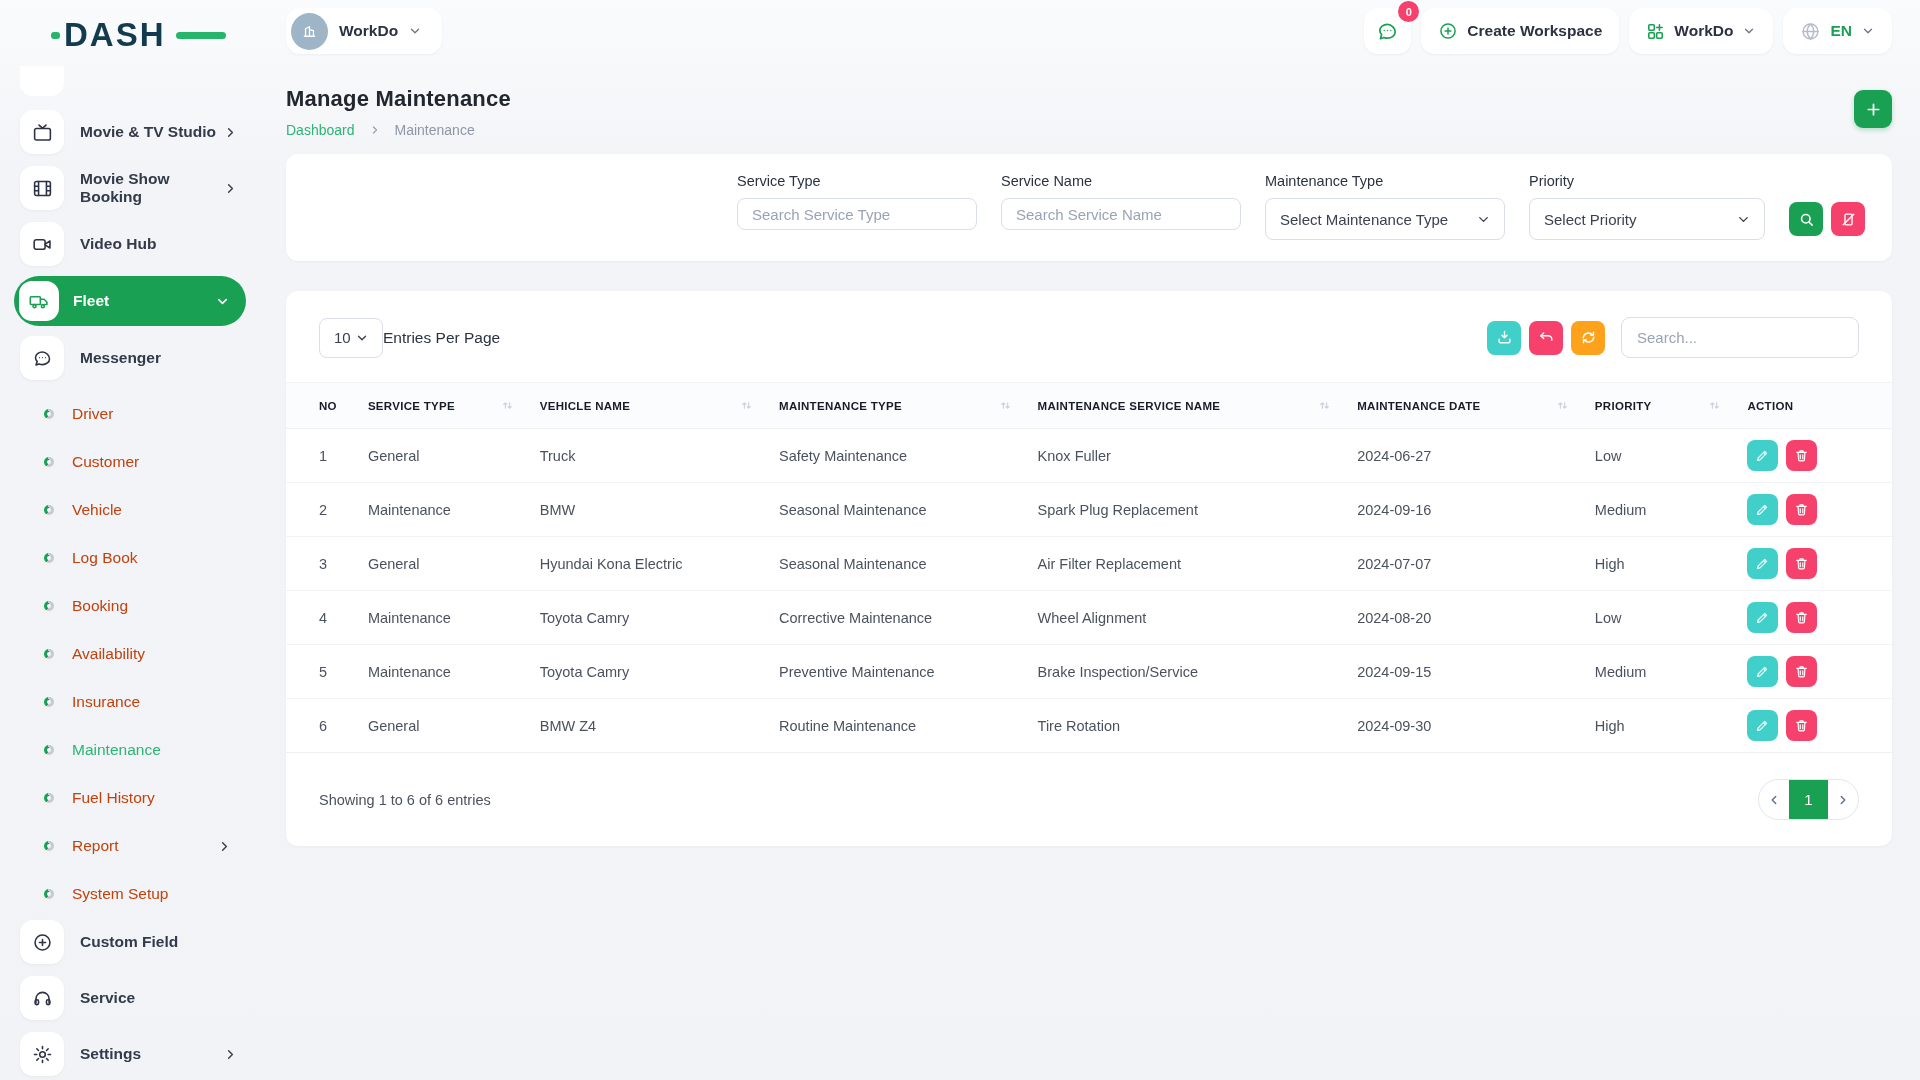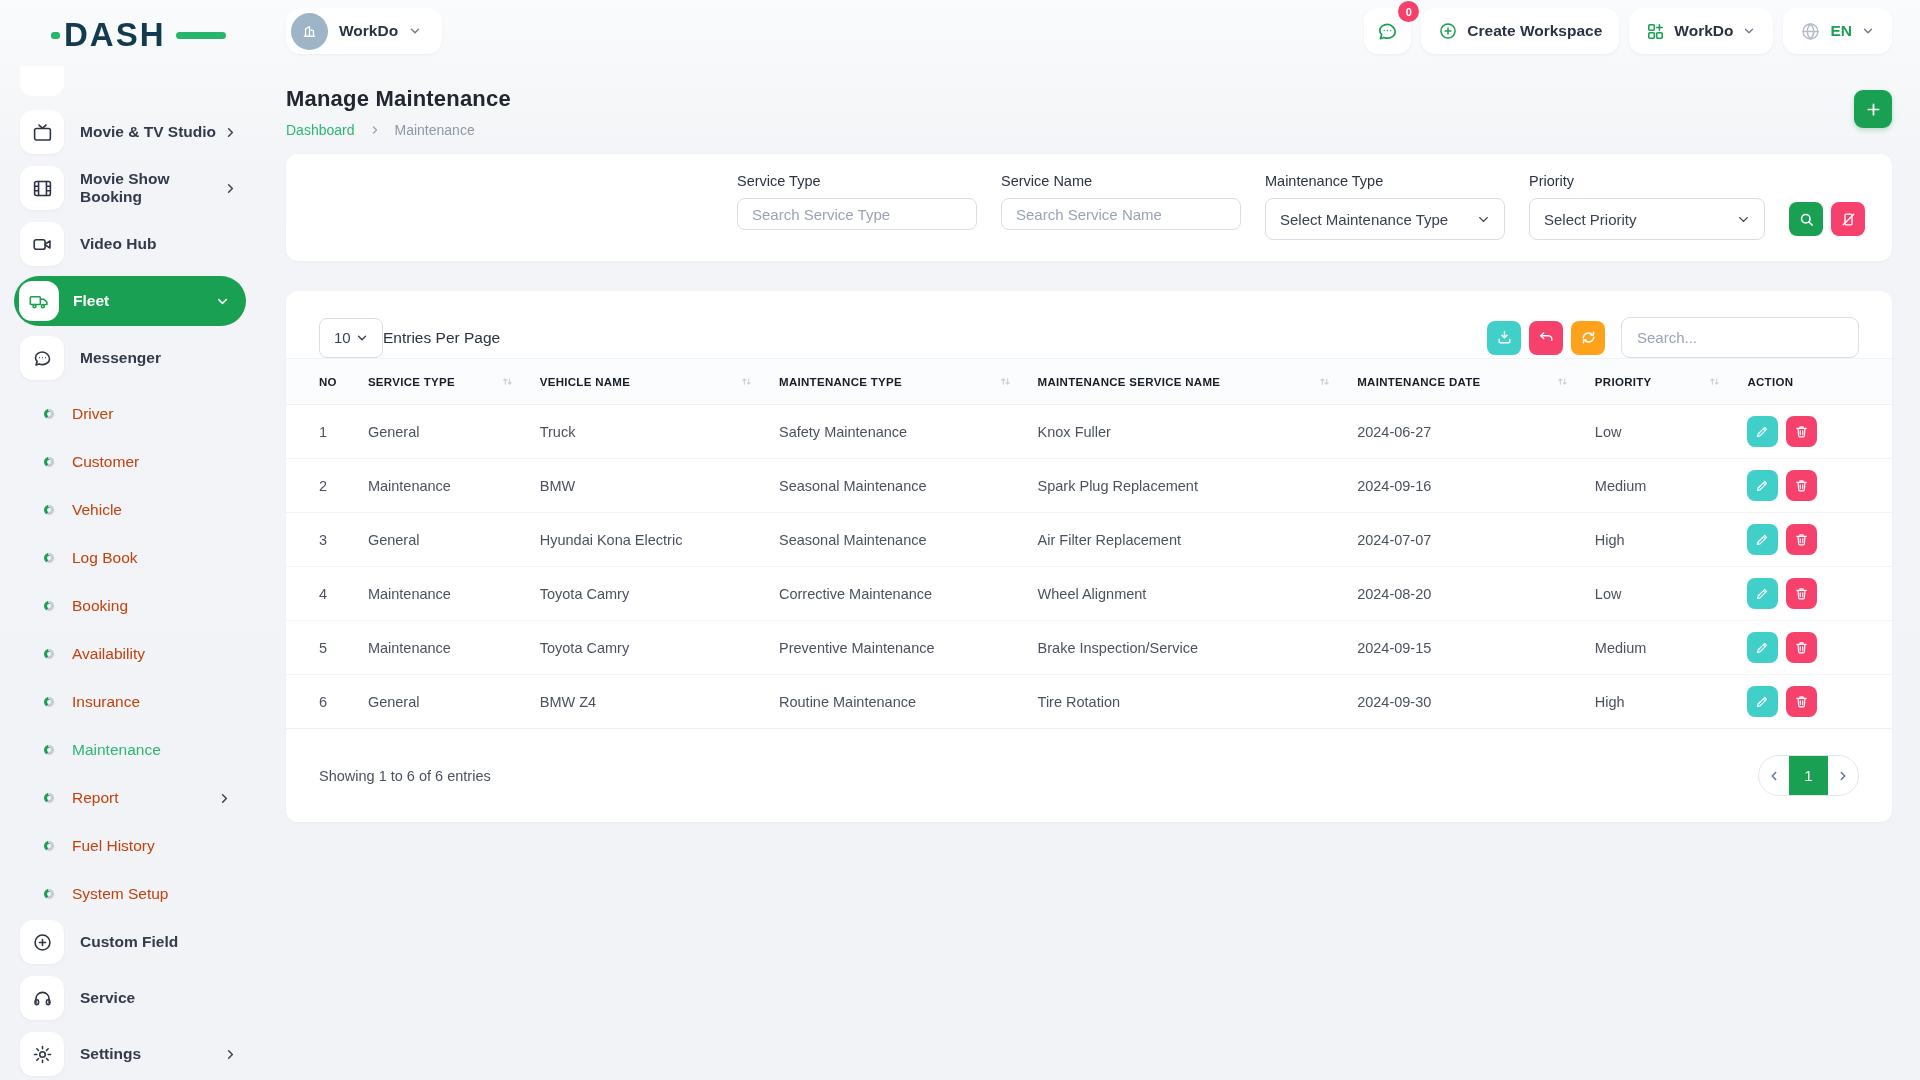--- a/index.html
+++ b/index.html
@@ -89,21 +89,21 @@
   .table-card { margin-top:30px; padding:26px 0 26px; }
   .table-controls { display:flex; align-items:center; justify-content:space-between; padding:0 33px; }
   .table-controls .left { display:flex; align-items:center; }
   .entries-select { width:64px; height:40px; font-size:15px; }
   .ctl-label { font-size:15.5px; color:#2b3342; font-weight:500; }
   .table-controls .right { display:flex; align-items:center; gap:8px; }
   .search-input { width:238px; height:41px; border:1px solid #d9dee7; border-radius:9px; padding:0 15px; margin-left:8px;
                   font-family:inherit; font-size:15px; color:#3a4150; outline:none; }
   .search-input::placeholder { color:#9aa3b5; }
 
-  table { width:100%; border-collapse:collapse; }
+  table { width:100%; border-collapse:collapse; margin-top:24px; }
   thead th { height:46px; background:#fbfcfd; border-top:1px solid #f1f3f6; border-bottom:1px solid #eef1f4;
              font-size:11.5px; font-weight:700; color:#171c2b; letter-spacing:.3px; text-align:left; white-space:nowrap; }
   th .th-inner { display:flex; align-items:center; justify-content:space-between; padding-right:26px; }
   .sort-ic { color:#c9ced8; }
   tbody td { height:53px; border-bottom:1px solid #f1f3f6; font-size:14.5px; color:#4b525f; }
   tbody tr:last-child td { border-bottom:1px solid #eef1f4; }
   th:first-child, td:first-child { padding-left:33px; }
   col.c-no{width:5.1%} col.c-stype{width:10.7%} col.c-vname{width:14.9%} col.c-mtype{width:16.1%}
   col.c-msname{width:19.9%} col.c-mdate{width:14.8%} col.c-prio{width:9.5%} col.c-act{width:9%}
   .action-cell { display:flex; align-items:center; gap:8px; height:53px; }
@@ -231,30 +231,30 @@
       <div class="sub-item">
         <span class="bullet"></span>
         <span class="sub-label">Insurance</span>
       </div>
       <div class="sub-item active">
         <span class="bullet"></span>
         <span class="sub-label">Maintenance</span>
       </div>
       <div class="sub-item">
         <span class="bullet"></span>
+        <span class="sub-label">Fuel History</span>
+      </div>
+      <div class="sub-item">
+        <span class="bullet"></span>
         <span class="sub-label">Report</span>
         <span class="chev">
           <svg width="15" height="15" viewBox="0 0 24 24" class="stroke" style="stroke-width:2.4">
               <path d="M9 6l6 6-6 6"></path>
             </svg>
         </span>
-      </div>
-      <div class="sub-item">
-        <span class="bullet"></span>
-        <span class="sub-label">Fuel History</span>
       </div>
       <div class="sub-item">
         <span class="bullet"></span>
         <span class="sub-label">System Setup</span>
       </div>
 
       <div class="side-item">
         <span class="icon-box">
           <svg width="21" height="21" viewBox="0 0 24 24" class="stroke">
               <circle cx="12" cy="12" r="8.5"></circle>

